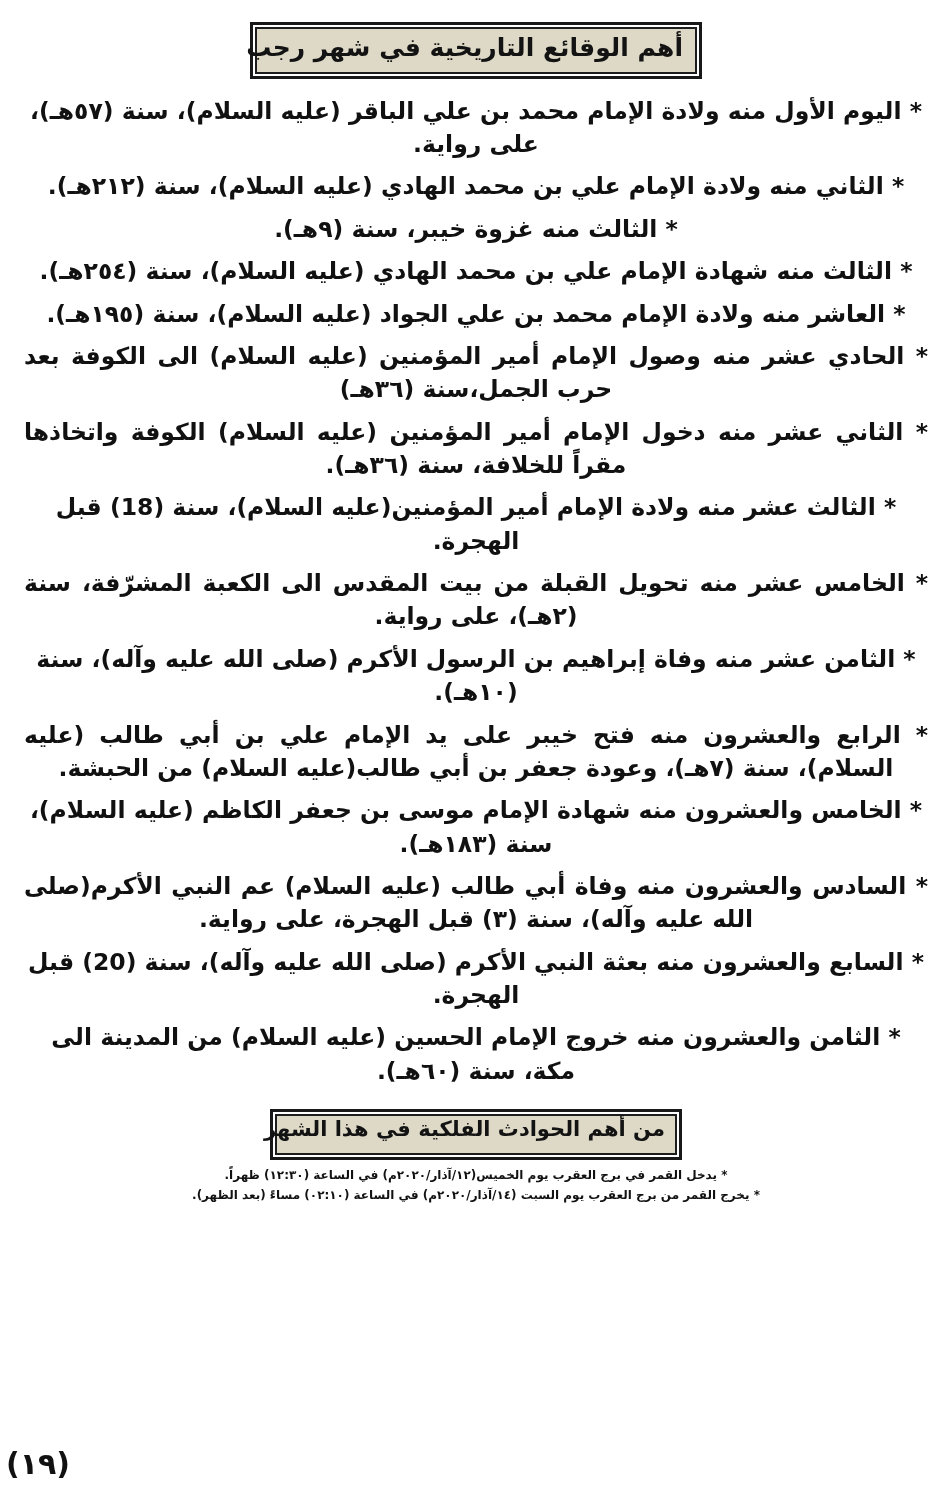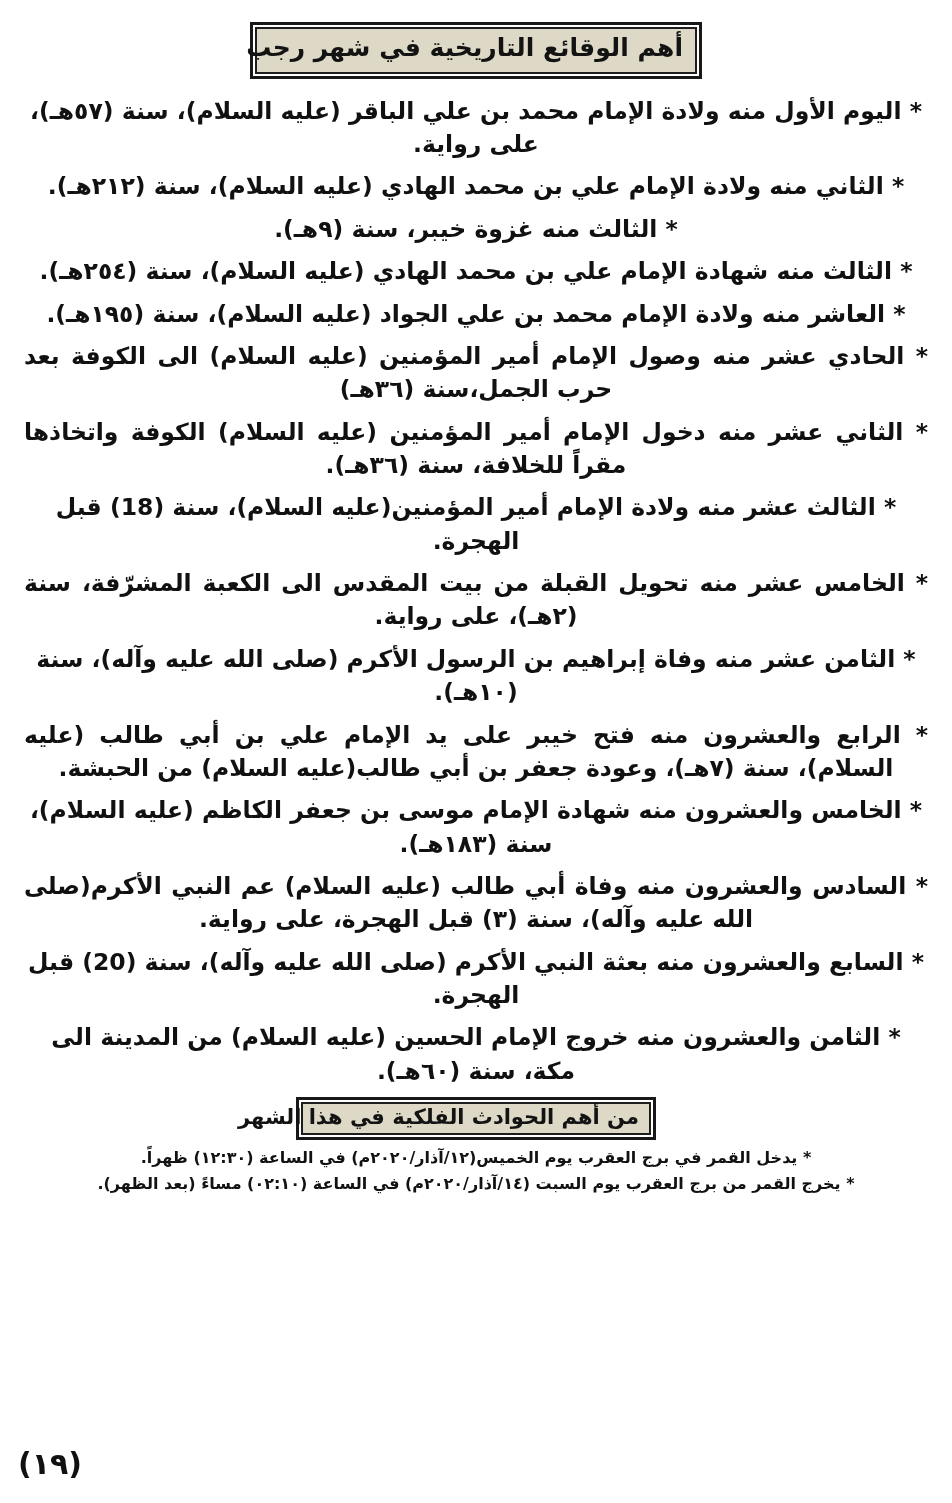--- a/index.html
+++ b/index.html
@@ -50,22 +50,23 @@
     margin-top: 22px;
     width: 452px;
     padding: 9px 16px 13px 16px;
   }
   #title-box .header-text {
     font-size: 25px;
     line-height: 1.15;
   }
 
   #astro-header-box {
-    width: 360px;
-    padding: 5px 14px 8px 14px;
+    margin-top: 12px;
+    width: 412px;
+    padding: 5px 14px 16px 14px;
   }
   #astro-header-box .header-text {
     font-size: 21px;
     line-height: 1.15;
   }
 
   
   .events {
     margin: 6px;
     padding: 0;
@@ -90,41 +91,41 @@
     text-align-last: center;
   }
 
   
   .astro-list {
     margin: 6px 0 0 0;
     padding: 0;
     list-style: none;
   }
   .astro-item {
-    font-size: 16px;
+    font-size: 12px;
     font-weight: bold;
     line-height: 1.5;
     text-align: center;
     color: #121212;
     margin: 0 0 2px 0;
     direction: rtl;
     unicode-bidi: isolate;
     white-space: nowrap;
   }
 
   
   .content {
     padding: 0 18px;
     box-sizing: border-box;
   }
 
   
   .page-number {
     position: absolute;
-    left: 18px;
+    left: 6px;
     bottom: 22px;
     font-size: 30px;
     font-weight: bold;
     color: #111111;
     direction: rtl;
   }
 
   .spacer-bottom { height: 40px; }
 </style>
 </head>

